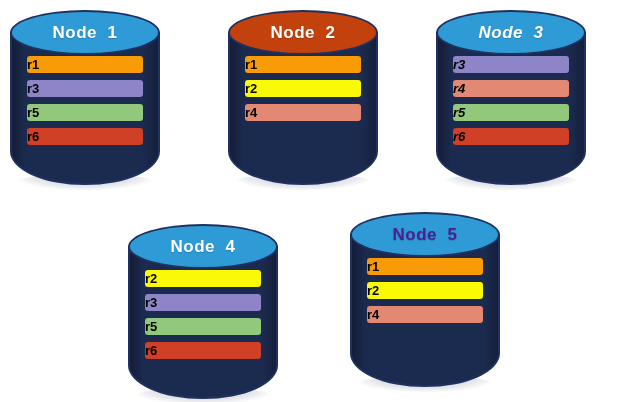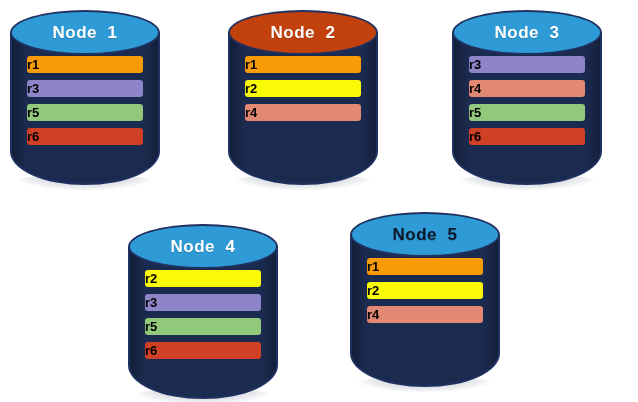--- a/index.html
+++ b/index.html
@@ -148,21 +148,21 @@
           <span class="bar-label" style="color: rgb(0, 0, 0);">r1</span>
         </div>
         <div class="bar" style="background: rgb(250, 250, 7);">
           <span class="bar-label" style="color: rgb(0, 0, 0);">r2</span>
         </div>
         <div class="bar" style="background: rgb(226, 136, 115);">
           <span class="bar-label" style="color: rgb(0, 0, 0);">r4</span>
         </div>
       </div>
     </div>
-    <div class="node" style="left: 452px; top: 10px; width: 150px; height: 175px;">
+    <div class="node" style="left: 436px; top: 10px; width: 150px; height: 175px; font-style: italic;">
       <div class="cyl-shadow"></div>
       <div class="cyl-body" style="background: rgb(27, 42, 79); border-color: rgb(31, 49, 96);"></div>
       <div class="cyl-top" style="background: rgb(46, 155, 214); border-color: rgb(31, 49, 96);">
         <div class="node-label" style="color: rgb(255, 255, 255);">Node  3</div>
       </div>
       <div class="bars">
         <div class="bar" style="background: rgb(141, 133, 200);">
           <span class="bar-label" style="color: rgb(0, 0, 0);">r3</span>
         </div>
         <div class="bar" style="background: rgb(226, 136, 115);">
@@ -194,21 +194,21 @@
         </div>
         <div class="bar" style="background: rgb(207, 64, 38);">
           <span class="bar-label" style="color: rgb(0, 0, 0);">r6</span>
         </div>
       </div>
     </div>
     <div class="node" style="left: 350px; top: 212px; width: 150px; height: 175px;">
       <div class="cyl-shadow"></div>
       <div class="cyl-body" style="background: rgb(27, 42, 79); border-color: rgb(31, 49, 96);"></div>
       <div class="cyl-top" style="background: rgb(46, 155, 214); border-color: rgb(31, 49, 96);">
-        <div class="node-label" style="color: #0f172a;">Node  5</div>
+        <div class="node-label" style="color: #4c1d95;">Node  5</div>
       </div>
       <div class="bars">
         <div class="bar" style="background: rgb(249, 155, 7);">
           <span class="bar-label" style="color: rgb(0, 0, 0);">r1</span>
         </div>
         <div class="bar" style="background: rgb(250, 250, 7);">
           <span class="bar-label" style="color: rgb(0, 0, 0);">r2</span>
         </div>
         <div class="bar" style="background: rgb(226, 136, 115);">
           <span class="bar-label" style="color: rgb(0, 0, 0);">r4</span>

